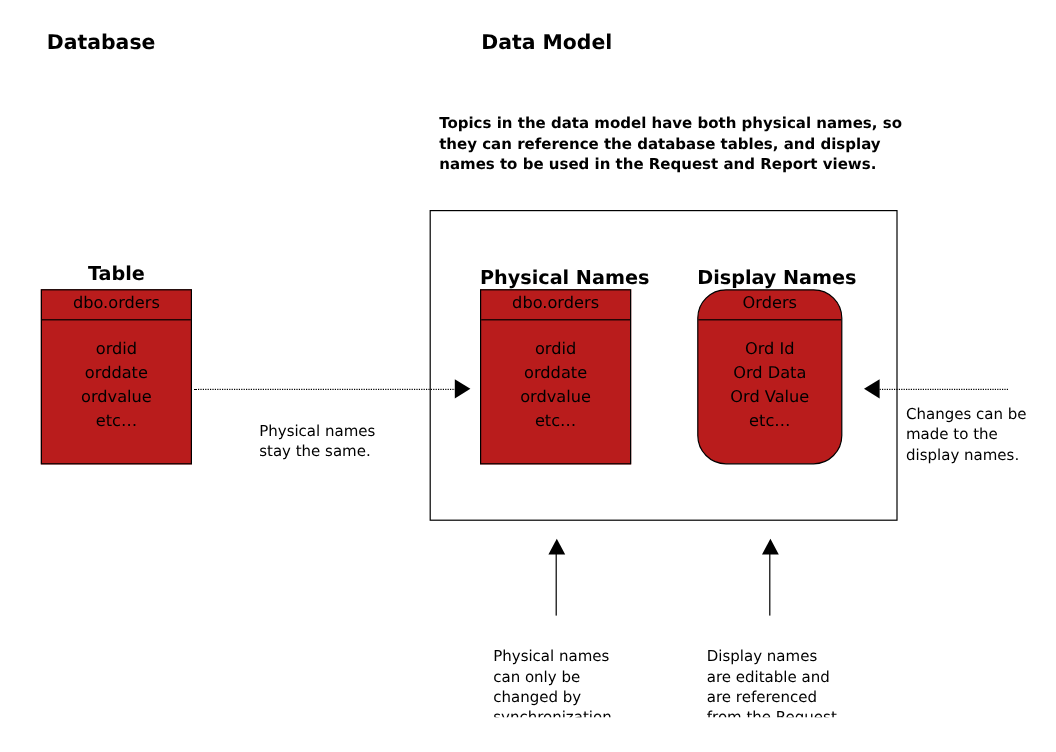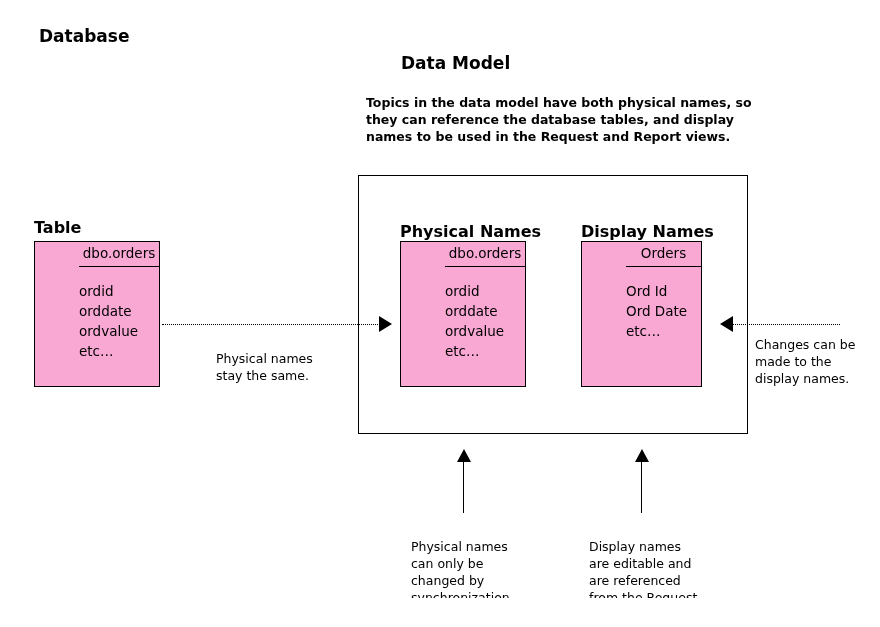--- a/index.html
+++ b/index.html
@@ -38,39 +38,40 @@
   .annot-text {
     font-size: 12.5px;
     line-height: 17px;
     font-weight: normal;
     margin-top: 16px;
   }
   .box-caption {
     font-size: 16px;
     font-weight: bold;
     white-space: nowrap;
+    text-align: center;
   }
 
   
   .entity-box {
     border: 1.6px solid #000000;
-    background: #f9a8d4;
+    background: #b91c1c;
     box-sizing: border-box;
-    padding-left: 44px;
   }
   .entity-header {
     border-bottom: 1.6px solid #000000;
     box-sizing: border-box;
     text-align: center;
     font-size: 13.5px;
     line-height: 23px;
     height: 25px;
     white-space: nowrap;
   }
   .entity-fields {
+    text-align: center;
     font-size: 13.5px;
     line-height: 20px;
     padding-top: 14px;
   }
   .entity-fields div { white-space: nowrap; }
 
   
   .container-box {
     border: 1.6px solid #000000;
     background: transparent;
@@ -117,46 +118,47 @@
   <div class="abs entity-box" style="left:34px; top:241px; width:126px; height:146px;">
     <div class="entity-header">dbo.orders</div>
     <div class="entity-fields">
       <div>ordid</div>
       <div>orddate</div>
       <div>ordvalue</div>
       <div>etc…</div>
     </div>
   </div>
 
-  <div class="abs section-heading" style="left:401px; top:26px;margin-top:27px;">Data Model</div>
+  <div class="abs section-heading" style="left:401px; top:26px;">Data Model</div>
 
 
   <div class="abs body-text" style="left:366px; top:94px; width:392px;font-weight:bold;">Topics in the data model have both physical names, so they can reference the database tables, and display names to be used in the Request and Report views.</div>
 
   <div class="abs container-box" style="left:358px; top:175px; width:390px; height:259px;"></div>
 
   <div class="abs box-caption" style="left:400px; top:222px; width:126px;">Physical Names</div>
 
   <div class="abs entity-box" style="left:400px; top:241px; width:126px; height:146px;">
     <div class="entity-header">dbo.orders</div>
     <div class="entity-fields">
       <div>ordid</div>
       <div>orddate</div>
       <div>ordvalue</div>
       <div>etc…</div>
     </div>
   </div>
 
   <div class="abs box-caption" style="left:581px; top:222px; width:121px;">Display Names</div>
 
-  <div class="abs entity-box" style="left:581px; top:241px; width:121px; height:146px;">
+  <div class="abs entity-box" style="left:581px; top:241px; width:121px; height:146px;border-radius:24px;">
     <div class="entity-header">Orders</div>
     <div class="entity-fields">
       <div>Ord Id</div>
-      <div>Ord Date</div>
+      <div>Ord Data</div>
+      <div>Ord Value</div>
       <div>etc…</div>
     </div>
   </div>
 
   <div class="abs dotted-line" style="left:162px; top:324px; width:218px;"></div>
   <div class="abs arrow-right" style="left:379px; top:316px;"></div>
 
   <div class="abs annot-text" style="left:216px; top:334px; width:140px; white-space:pre-line;">Physical names
 stay the same.</div>
 

